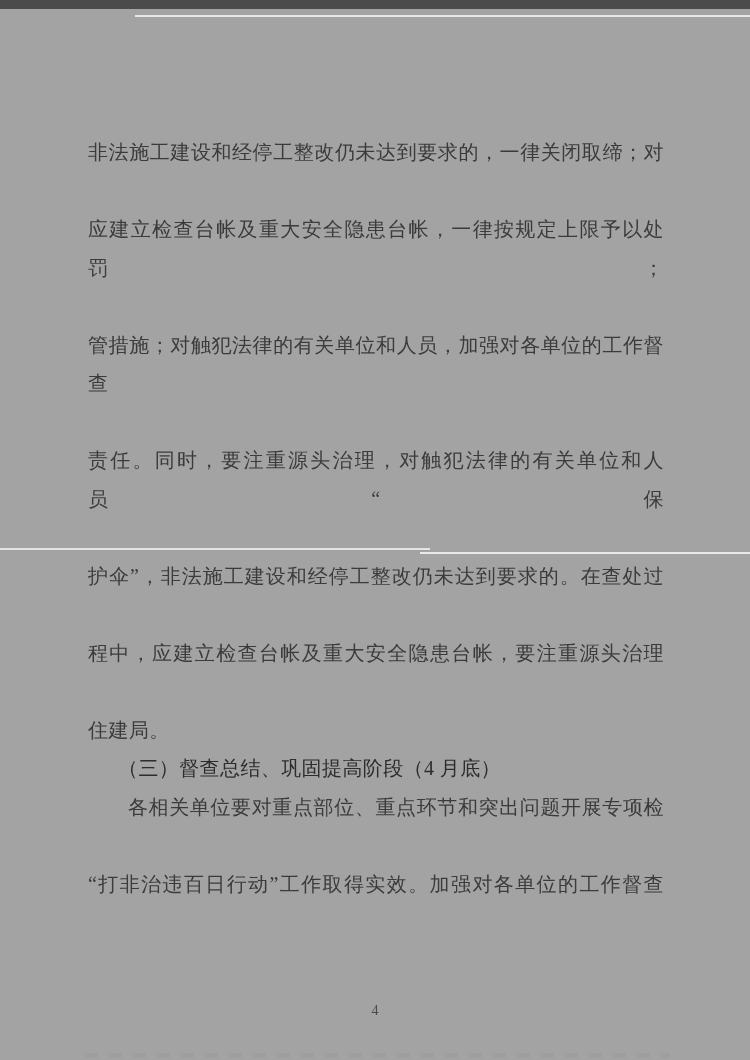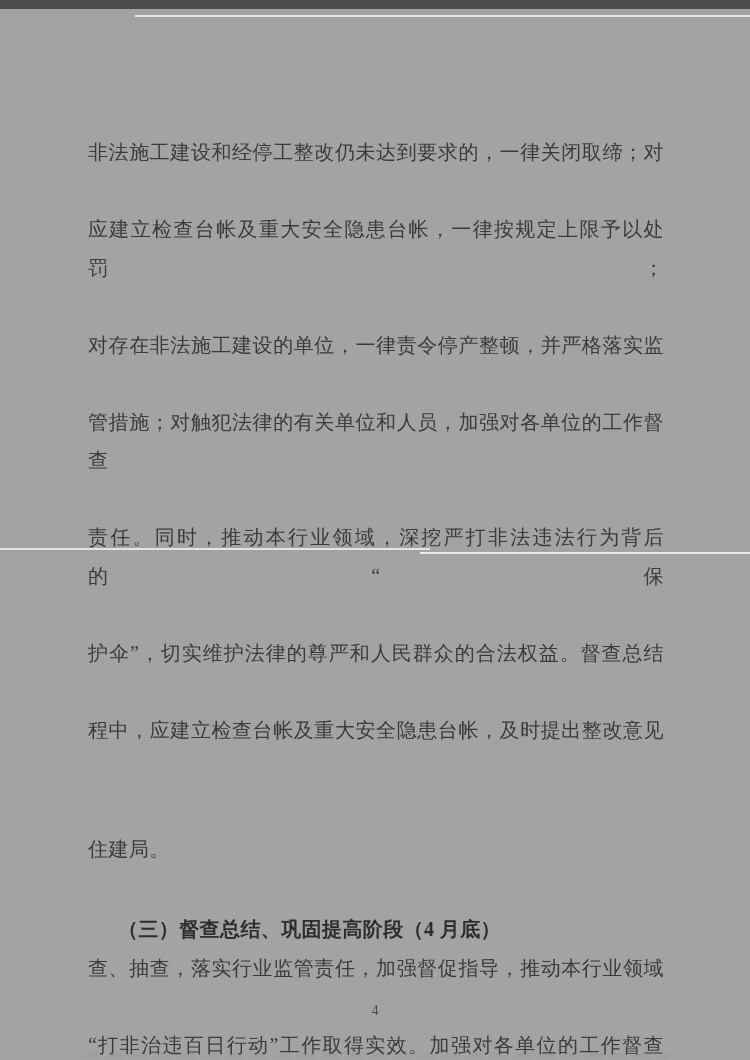--- a/index.html
+++ b/index.html
@@ -20,51 +20,50 @@
     background:repeating-linear-gradient(90deg,#8a8a8a 0 13px,transparent 13px 24px);
   }
   .doc-body{position:absolute;left:88px;top:133px;width:576px;}
   .ln{
     margin:0;font-size:20px;line-height:38.5px;letter-spacing:.4px;
     color:#3b3b3b;white-space:normal;
     text-align:justify;text-justify:inter-character;
   }
   
   .j::after{content:"";display:inline-block;width:100%;height:0;}
-  .end{text-align:left;margin-top:42px;}
+  .end{text-align:left;}
   .end::after{content:none;}
   .ind{text-indent:2em;}
   .ind-br{text-indent:1.5em;}
-  .heading{font-weight:700;color:#2d2d2d;}
+  .heading{font-weight:400;color:#2d2d2d;}
   .page-number{
     position:absolute;top:1003px;left:0;width:750px;text-align:center;
     font-size:14px;color:#4a4a4a;letter-spacing:0;
   }
 </style>
 </head>
 <body>
 
 <div class="page">
   <div class="scan-band"></div>
   <div class="scan-line-top"></div>
   <div class="scan-line-mid1"></div>
   <div class="scan-line-mid2"></div>
 
   <div class="doc-body">
     <p class="ln j">非法施工建设和经停工整改仍未达到要求的，一律关闭取缔；对</p>
     <p class="ln j">应建立检查台帐及重大安全隐患台帐，一律按规定上限予以处罚；</p>
-    <p class="ln j">对存在非法施工建设的单位，一律责令停产整顿，并严格落实监</p>
     <p class="ln j">管措施；对触犯法律的有关单位和人员，加强对各单位的工作督查</p>
-    <p class="ln j">责任。同时，推动本行业领域，深挖严打非法违法行为背后的“保</p>
-    <p class="ln j">护伞”，切实维护法律的尊严和人民群众的合法权益。督查总结</p>
-    <p class="ln j">程中，应建立检查台帐及重大安全隐患台帐，及时提出整改意见</p>
+    <p class="ln j">责任。同时，要注重源头治理，对触犯法律的有关单位和人员“保</p>
+    <p class="ln j">护伞”，非法施工建设和经停工整改仍未达到要求的。在查处过</p>
+    <p class="ln j">程中，应建立检查台帐及重大安全隐患台帐，要注重源头治理</p>
     <p class="ln end">住建局。</p>
 
     <p class="ln end heading ind-br">（三）督查总结、巩固提高阶段（4 月底）</p>
 
-    <p class="ln j">查、抽查，落实行业监管责任，加强督促指导，推动本行业领域</p>
+    <p class="ln j ind">各相关单位要对重点部位、重点环节和突出问题开展专项检</p>
     <p class="ln j">“打非治违百日行动”工作取得实效。加强对各单位的工作督查</p>
 
   </div>
 
   <div class="page-number">4</div>
   <div class="bottom-remnant"></div>
 </div>
 
 </body></html>

